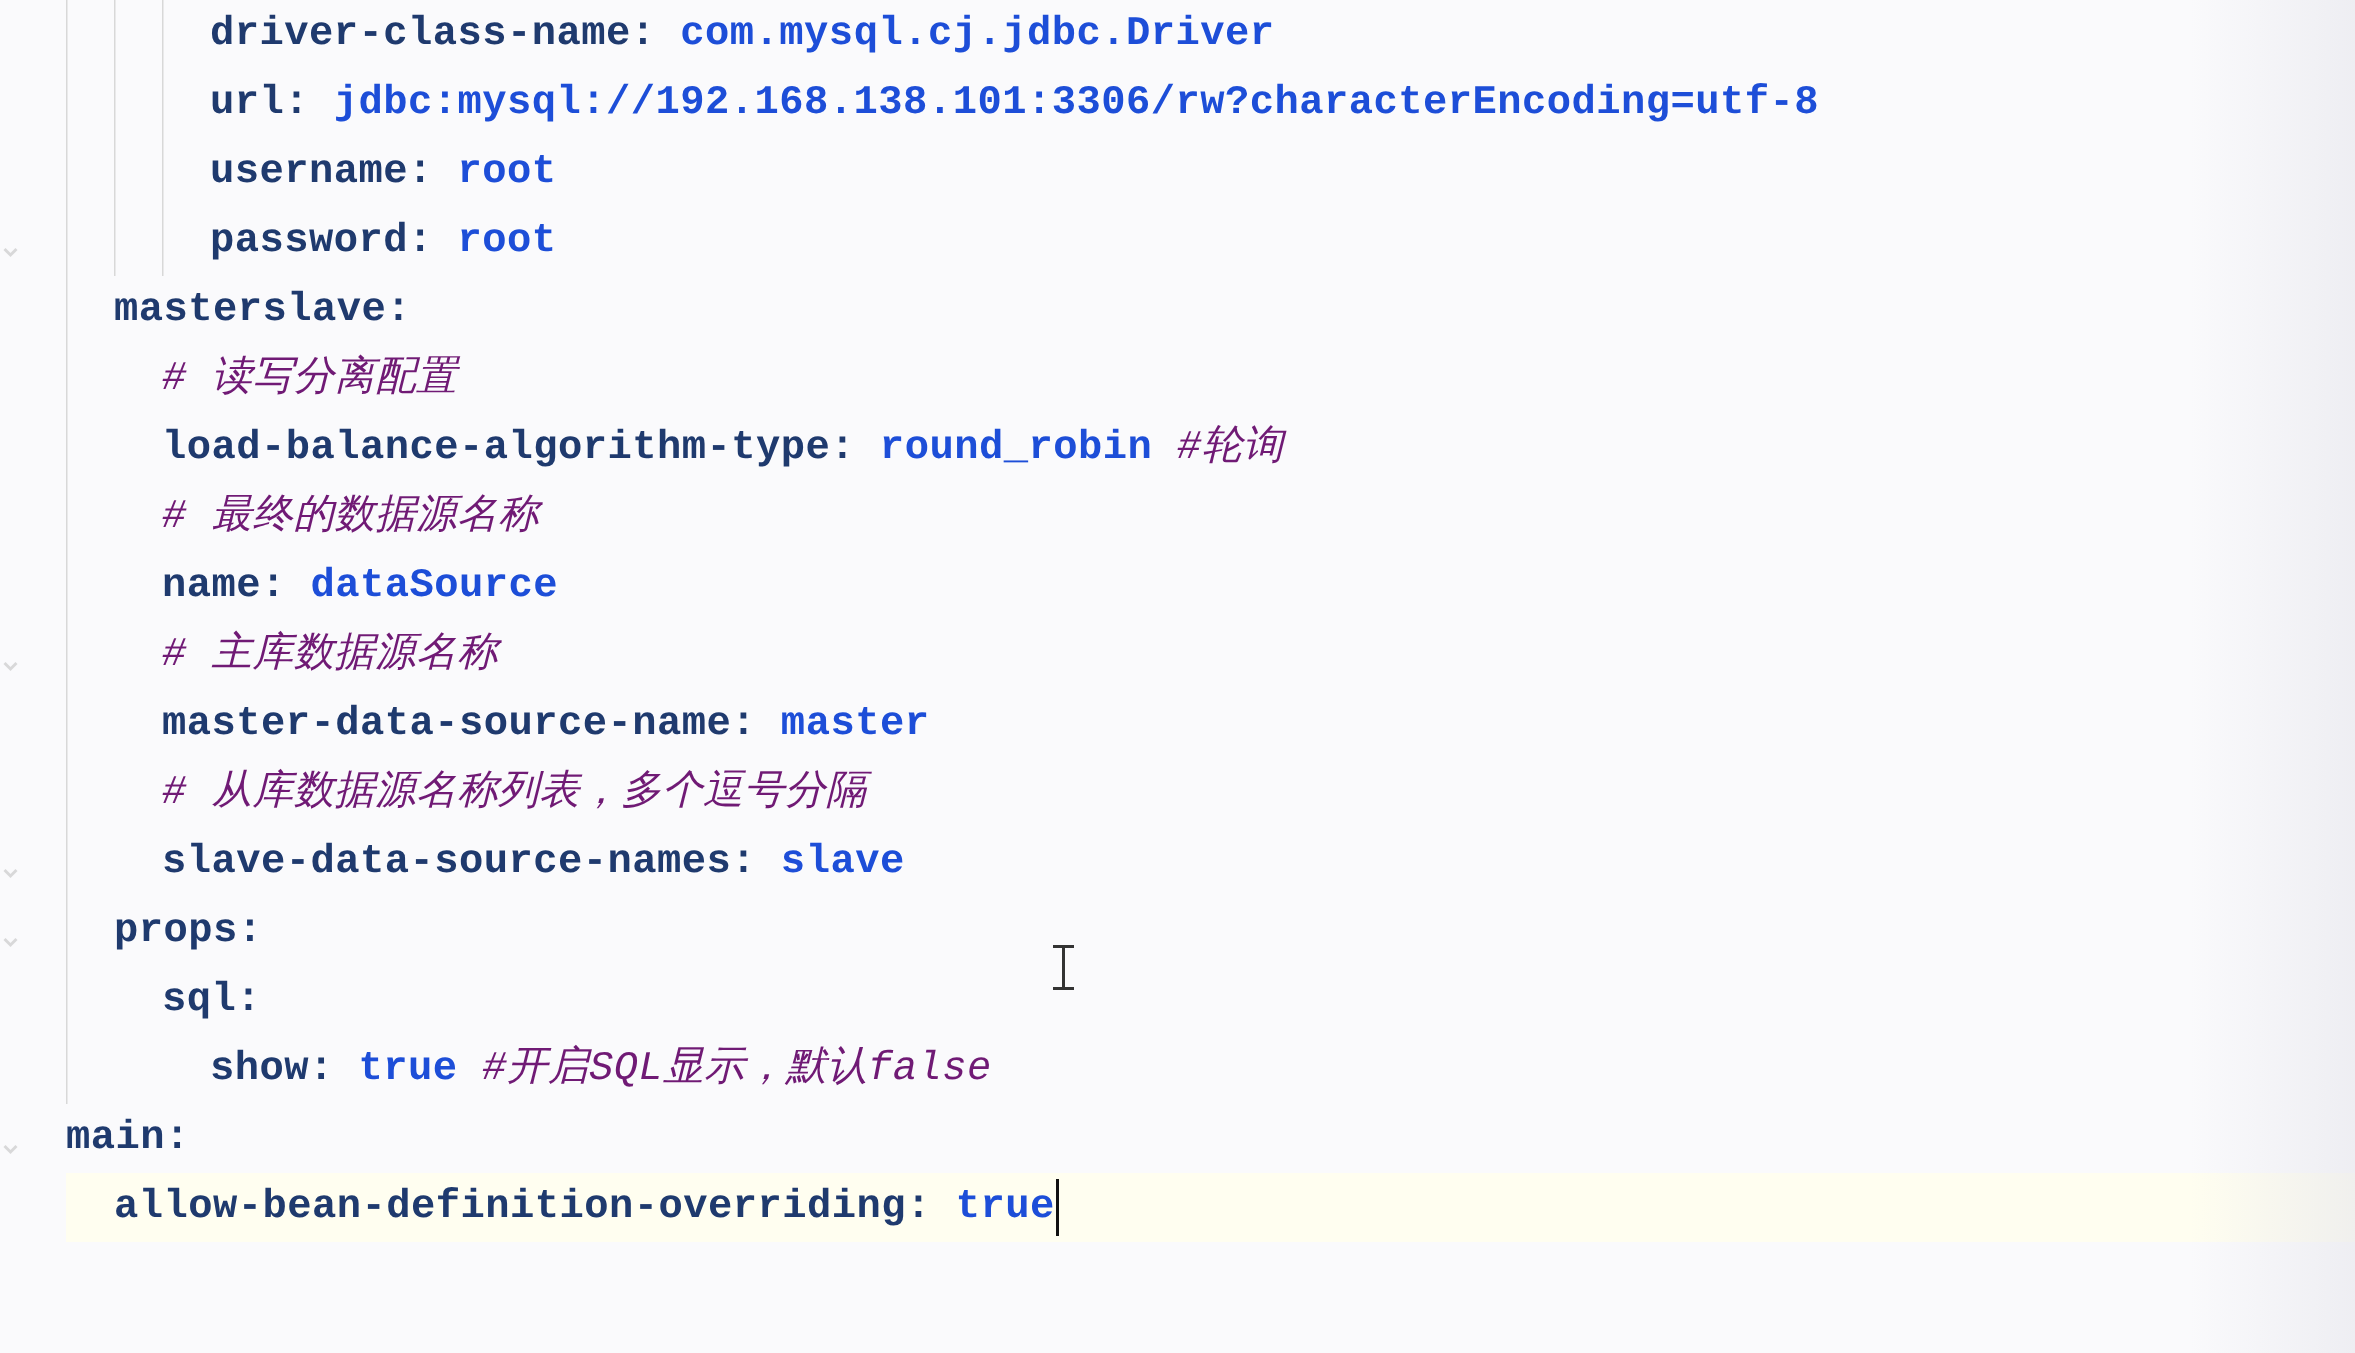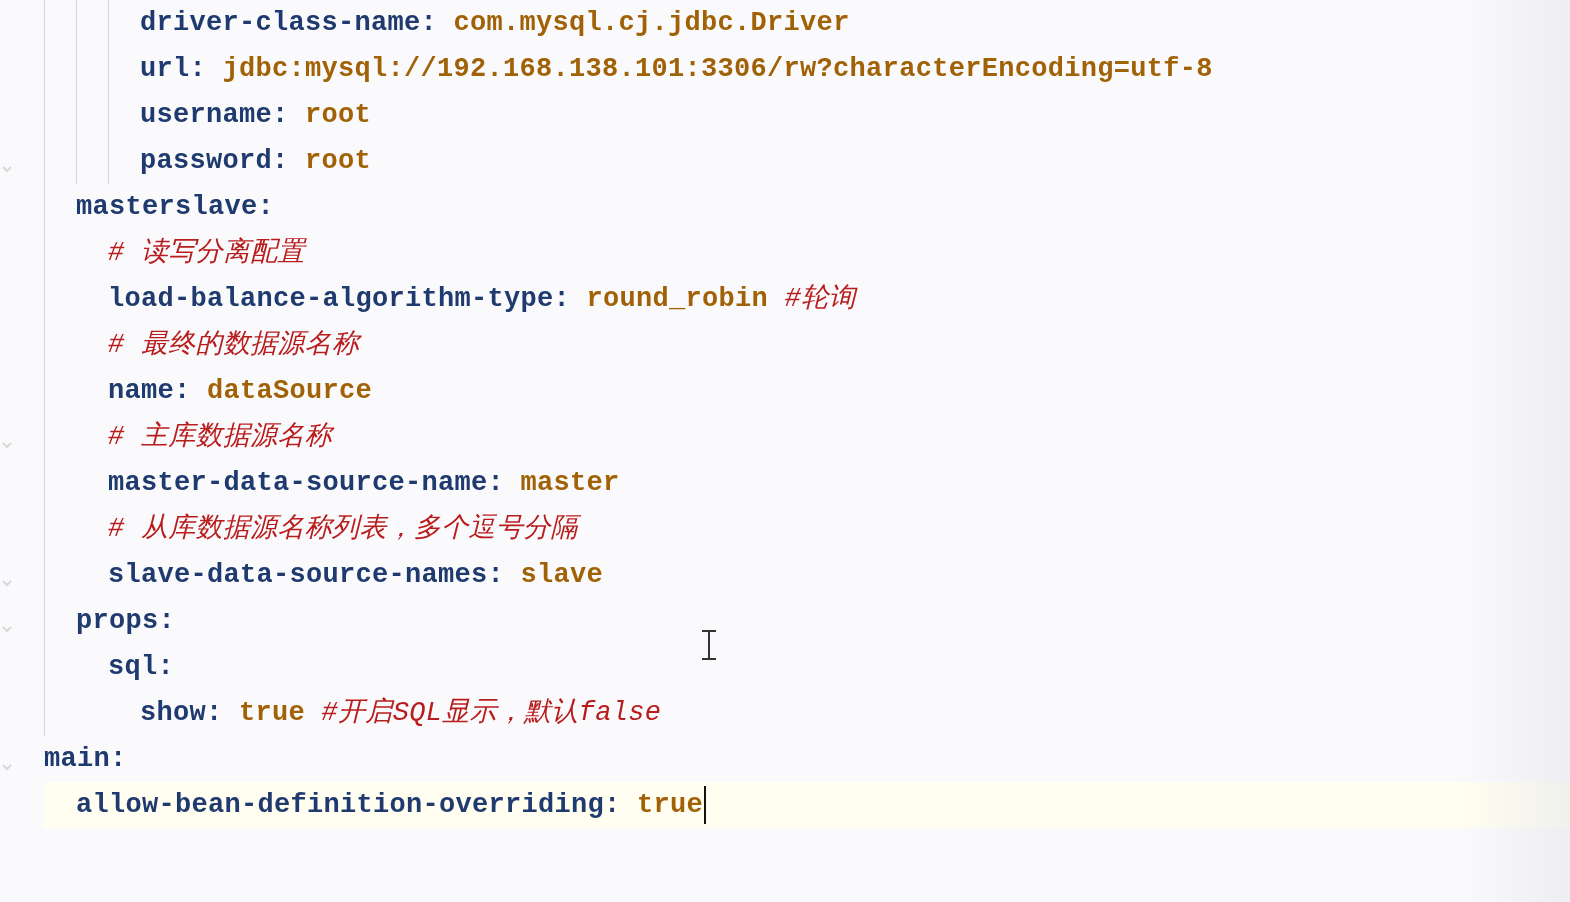--- a/index.html
+++ b/index.html
@@ -53,22 +53,22 @@
     border-left: 1px solid #d8d8d8;
     height: 100%;
     margin-right: 31px;
   }
   .line .noguide {
     display: inline-block;
     height: 100%;
     margin-right: 32px;
   }
   .key { color: #1f3a6e; font-weight: 700; }
-  .val { color: #a16207; font-weight: 600; }
-  .comment { color: #b91c1c; font-style: italic; font-weight: 500; }
+  .val { color: #1d4ed8; font-weight: 600; }
+  .comment { color: #701a75; font-style: italic; font-weight: 500; }
   .cur-line { background: #fffef0; font-family: Liberation Mono, monospace; }
   .caret {
     display: inline-block;
     width: 0;
     height: 38px;
     border-right: 2px solid #111;
     vertical-align: middle;
     margin-left: 1px;
   }
   .ibeam {

